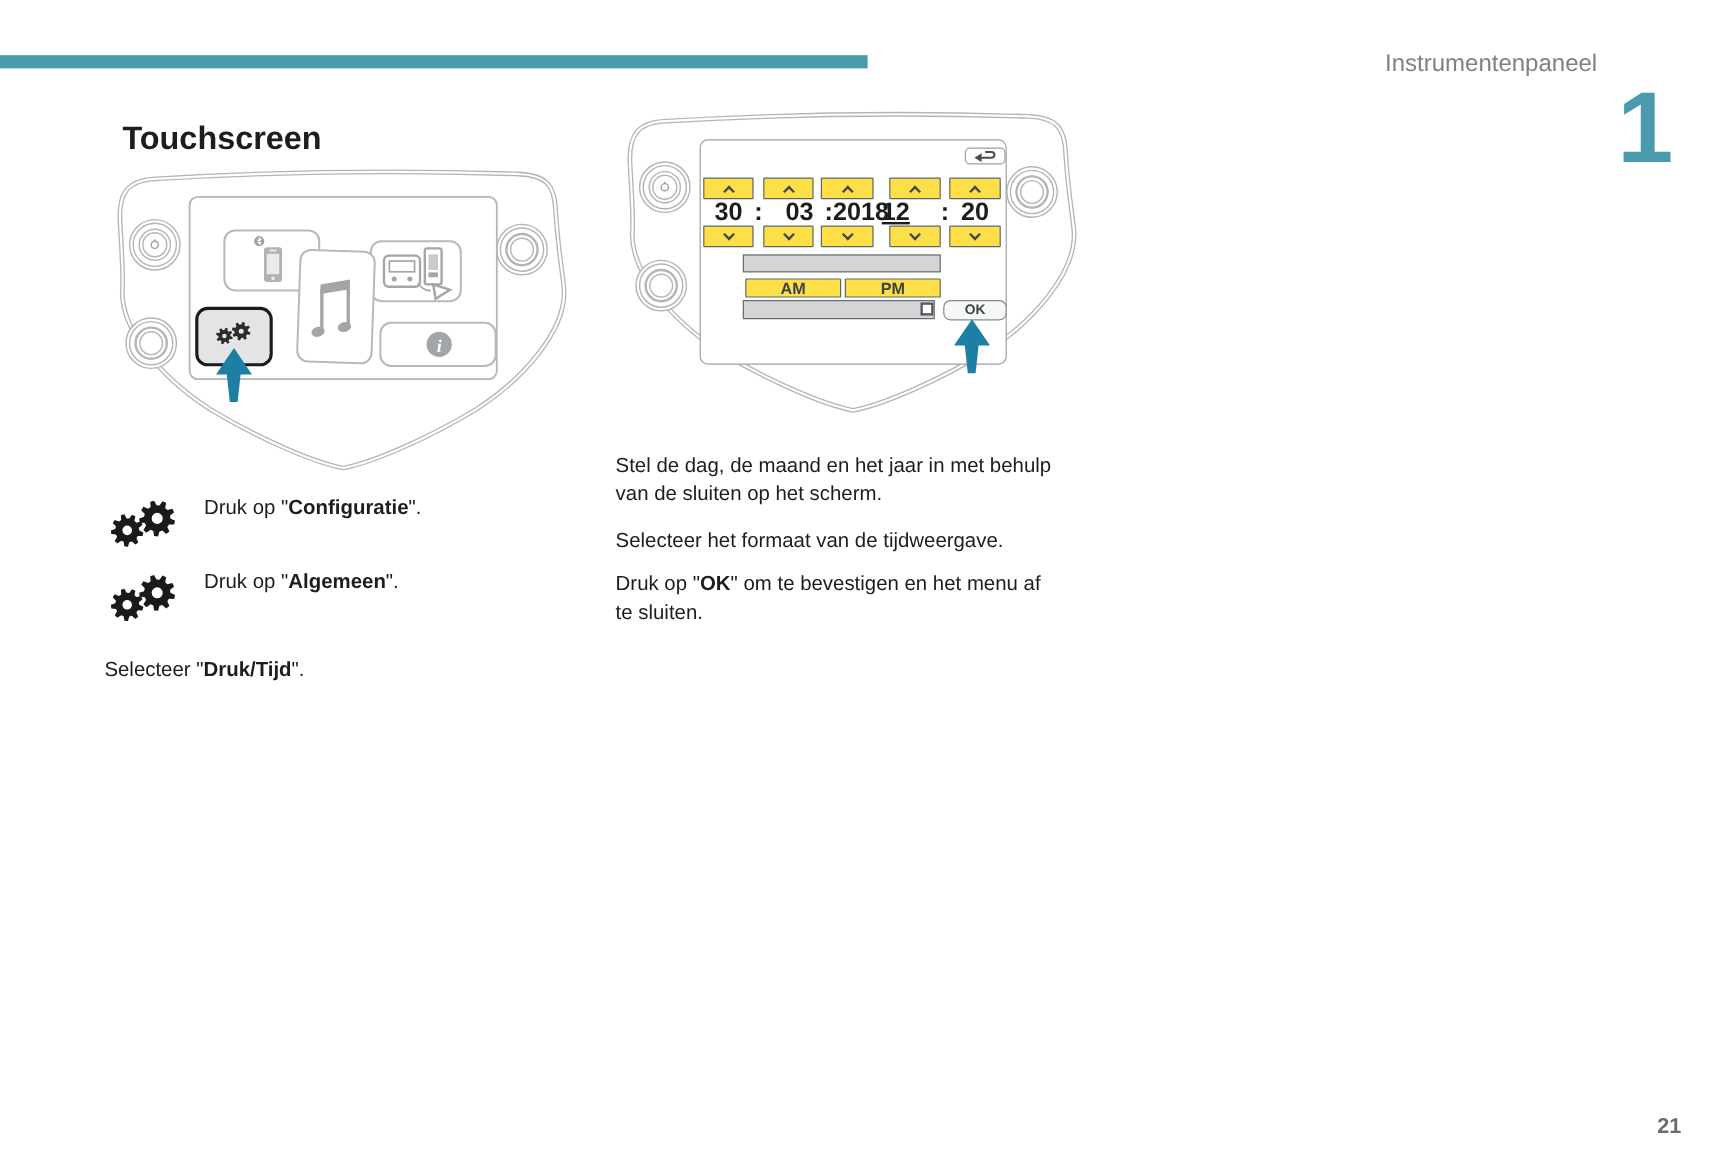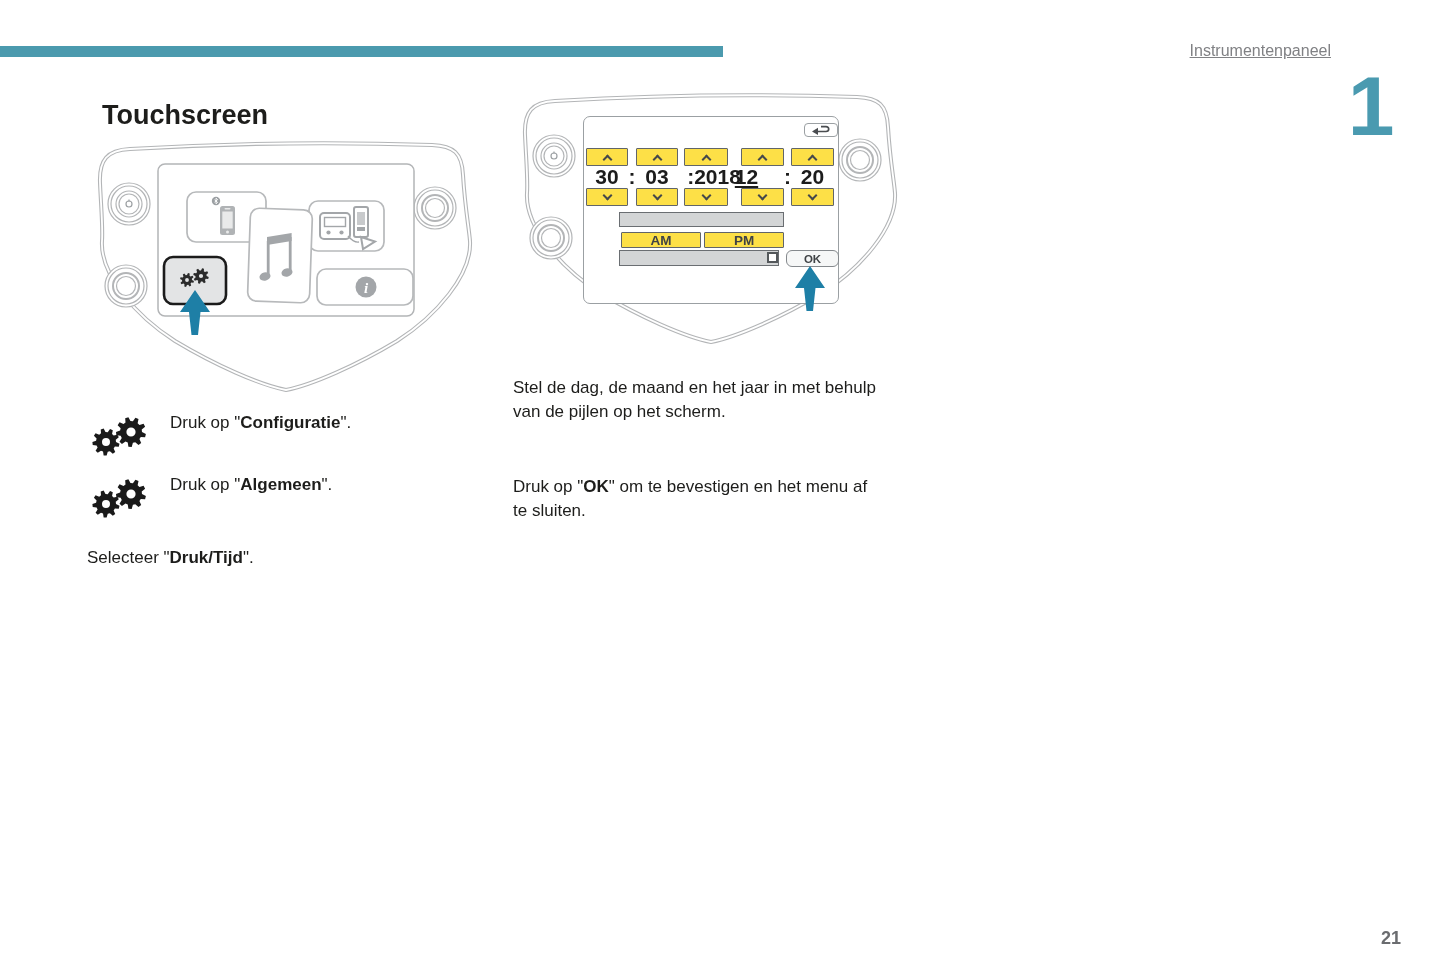--- a/index.html
+++ b/index.html
@@ -1,19 +1,19 @@
 <!DOCTYPE html>
 <html><head>
 <meta charset="utf-8">
 <style>
   html,body{margin:0;padding:0;background:#ffffff;}
   .page{position:relative;width:1445px;height:964px;background:#ffffff;overflow:hidden;
         font-family:"Liberation Sans",sans-serif;color:#1d1d1b;}
   .accent-bar{position:absolute;left:0;top:46px;width:723px;height:11px;background:#4b9aae;}
-  .header-label{position:absolute;top:42px;right:114px;font-size:16px;color:#808184;text-decoration:underline;}
+  .header-label{position:absolute;top:42px;right:114px;font-size:20px;color:#808184;}
   .chapter-num{position:absolute;left:1341px;top:64px;width:60px;text-align:center;
                font-size:84px;line-height:84px;font-weight:bold;color:#4a9ab0;}
   .title{position:absolute;left:86px;top:84px;margin:16px;font-size:27px;font-weight:bold;color:#1d1d1b;}
   .page-num{position:absolute;top:913px;right:44px;font-size:18px;font-weight:bold;color:#6a6c6f;margin-top:15px;}
 
   .fig{position:absolute;width:400px;height:270px;}
   .fig-left{left:80px;top:133px;}
   .fig-right{left:505px;top:85px;}
   .fig svg.art{position:absolute;left:0;top:0;}
 
@@ -179,21 +179,21 @@
         </div>
       <div class="btn-gray" style="left:157px;top:31px;width:43px;height:18px;">
           <span class="chev up"></span>
         </div>
       <div class="btn-gray" style="left:207px;top:31px;width:43px;height:18px;">
           <span class="chev up"></span>
         </div>
 
       <span class="num" style="left:2px;top:50px;width:42px;">30</span>
       <span class="num" style="left:44px;top:50px;width:8px;">:</span>
-      <span class="num" style="left:52px;top:50px;width:42px;">03</span>
+      <span class="num" style="left:52px;top:50px;width:42px;text-align:right;">03</span>
       <span class="num" style="left:97px;top:50px;width:66px;"><span>:</span><span>2018</span></span>
       <span class="num" style="left:141px;top:50px;width:43px;text-decoration:underline;">12</span>
       <span class="num" style="left:200px;top:50px;width:7px;">:</span>
       <span class="num" style="left:207px;top:50px;width:43px;">20</span>
 
       <div class="btn-gray" style="left:2px;top:71px;width:42px;height:18px;">
           <span class="chev down"></span>
         </div>
       <div class="btn-gray" style="left:52px;top:71px;width:42px;height:18px;">
           <span class="chev down"></span>
@@ -236,21 +236,24 @@
   <div class="step-text" style="left:170px;top:473px;">
     <span>Druk op "</span><b>Algemeen</b><span>".</span>
   </div>
 
   <div class="step-text" style="left:87px;top:546px;">
     <span>Selecteer "</span><b>Druk/Tijd</b><span>".</span>
   </div>
 
   <p class="rpara" style="top:352px;">
     <span>Stel de dag, de maand en het jaar in met behulp
-van de pijlen op het scherm.</span><b></b><span></span>
+van de sluiten op het scherm.</span><b></b><span></span>
+  </p>
+  <p class="rpara" style="top:415px;">
+    <span>Selecteer het formaat van de tijdweergave.</span><b></b><span></span>
   </p>
   <p class="rpara" style="top:451px;">
     <span>Druk op "</span><b>OK</b><span>" om te bevestigen en het menu af
 te sluiten.</span>
   </p>
 
   <div class="page-num">21</div>
 </div>
 
 </body></html>

